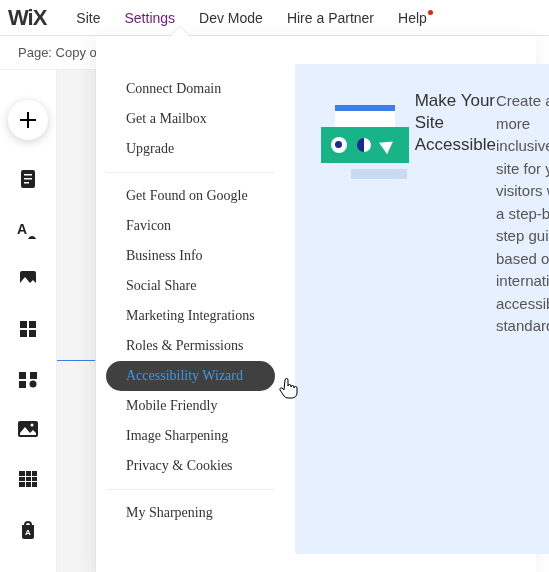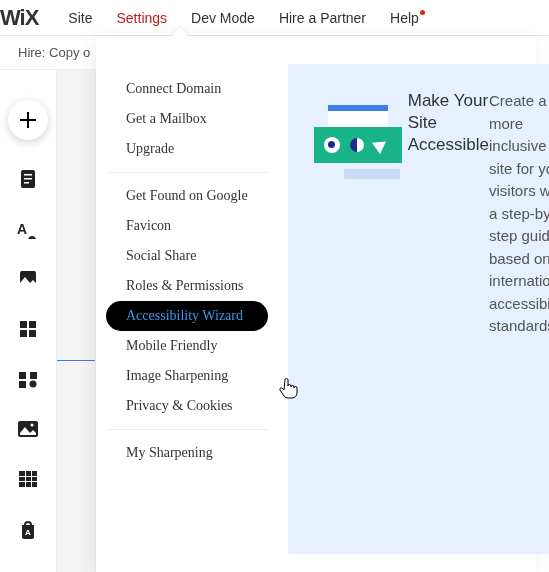--- a/index.html
+++ b/index.html
@@ -1,41 +1,41 @@
 <!DOCTYPE html>
 <html><head>
   <meta charset="utf-8">
   <style>
     * { box-sizing: border-box; margin: 0; padding: 0; }
     body { font-family: -apple-system, BlinkMacSystemFont, "Segoe UI", Helvetica, Arial, sans-serif; font-size: 14px; color: #333; background: #fff; width: 549px; height: 572px; overflow: hidden; position: relative; }
     
-    .top-bar { height: 36px; display: flex; align-items: center; padding: 0 0; border-bottom: 1px solid #e5e5e5; }
+    .top-bar { height: 36px; display: flex; align-items: center; padding: 0 8px; border-bottom: 1px solid #e5e5e5; }
     .logo { font-weight: 900; font-size: 22px; letter-spacing: -1px; margin-right: 30px; }
     .top-menu { display: flex; gap: 24px; align-items: center; }
     .top-menu-item { font-size: 14px; color: #333; cursor: pointer; }
-    .top-menu-item.active { color: #b91c1c; }
+    .top-menu-item.active { color: #701a75; }
     .help-dot { display: inline-block; width: 5px; height: 5px; background: #e62214; border-radius: 50%; vertical-align: top; margin-left: 1px; }
     
     .sub-bar { height: 34px; display: flex; align-items: center; padding: 0 18px; font-size: 13px; color: #555; border-bottom: 1px solid #eee;}
     
     .side-rail { position: absolute; left: 0; top: 70px; width: 56px; display: flex; flex-direction: column; align-items: center; gap: 28px; padding-top: 30px; }
     .rail-add { width: 40px; height: 40px; border-radius: 50%; background: #fff; box-shadow: 0 2px 8px rgba(0,0,0,0.18); display: flex; align-items: center; justify-content: center; font-size: 22px; font-weight: 400; cursor: pointer; }
     .rail-icon { width: 22px; height: 22px; display: flex; align-items: center; justify-content: center; cursor: pointer; color: #222; }
     
     .canvas-strip { position: absolute; left: 56px; top: 70px; bottom: 0; width: 40px; background: #f4f4f4; border-left: 1px solid #eee; border-right: 1px solid #eee; }
     .canvas-line { position:absolute; top: 290px; left:0; right:0; height:1px; background:#3b7de9; }
     
     .dropdown { position: absolute; left: 96px; top: 36px; width: 440px; bottom: 0; background: #fff; box-shadow: -2px 4px 18px rgba(0,0,0,0.08); display: flex; }
     .dropdown-arrow { position: absolute; top: -6px; left: 78px; width: 12px; height: 12px; background: #fff; transform: rotate(45deg); box-shadow: -2px -2px 3px rgba(0,0,0,0.04); }
     
     .menu-col { width: 215px; padding: 30px 10px 10px 10px; }
     .menu-group { border-bottom: 1px solid #eee; padding: 8px 0; font-family: Liberation Serif, serif; }
     .menu-group:last-child { border-bottom: none; }
     .menu-item { padding: 7px 20px; font-size: 14px; color: #333; cursor: pointer; border-radius: 18px; position: relative; white-space: nowrap;}
-    .menu-item.selected { background: #000000; color: #3899ec; }
+    .menu-item.selected { background: #404040; color: #3899ec; }
     
     .cursor-hand { position: absolute; left: 86px; top: 346px; z-index: 50; pointer-events: none; }
     
     .info-col { flex: 1; background: #e7f0ff; margin: 28px 18px 18px 10px; border-radius: 2px; padding: 26px 20px 20px 20px; display: flex; flex-direction: row; }
     .info-illustration { height: 110px; display: flex; align-items: center; justify-content: center; margin-bottom: 34px; }
     .info-title { font-size: 17px; color: #333; margin-bottom: 10px; line-height: 1.3; }
     .info-desc { font-size: 15px; color: #555; line-height: 1.5; }
 
     
     .illus { position: relative; width: 100px; height: 80px; }
@@ -56,21 +56,21 @@
   <div class="top-menu">
     <div class="top-menu-item">Site</div>
     <div class="top-menu-item active">Settings</div>
     <div class="top-menu-item">Dev Mode</div>
     <div class="top-menu-item">Hire a Partner</div>
     <div class="top-menu-item"><span>Help</span><span class="help-dot"></span></div>
   </div>
 </div>
 
 <div class="sub-bar">
-  <span>Hire: Copy o</span>
+  <span>Page: Copy o</span>
 </div>
 
 <div class="side-rail">
   <div class="rail-add">
     <svg width="18" height="18" viewBox="0 0 18 18">
         <path d="M9 1v16M1 9h16" stroke="#000" stroke-width="2"></path>
       </svg>
   </div>
   <div class="rail-icon">
     <svg width="18" height="20" viewBox="0 0 18 20">
@@ -141,21 +141,23 @@
   <div class="dropdown-arrow"></div>
   <div class="menu-col">
     <div class="menu-group">
       <div class="menu-item">Connect Domain</div>
       <div class="menu-item">Get a Mailbox</div>
       <div class="menu-item">Upgrade</div>
     </div>
     <div class="menu-group">
       <div class="menu-item">Get Found on Google</div>
       <div class="menu-item">Favicon</div>
+      <div class="menu-item">Business Info</div>
       <div class="menu-item">Social Share</div>
+      <div class="menu-item">Marketing Integrations</div>
       <div class="menu-item">Roles &amp; Permissions</div>
       <div class="menu-item selected">Accessibility Wizard</div>
       <div class="menu-item">Mobile Friendly</div>
       <div class="menu-item">Image Sharpening</div>
       <div class="menu-item">Privacy &amp; Cookies</div>
     </div>
     <div class="menu-group">
       <div class="menu-item">My Sharpening</div>
     </div>
   </div>

